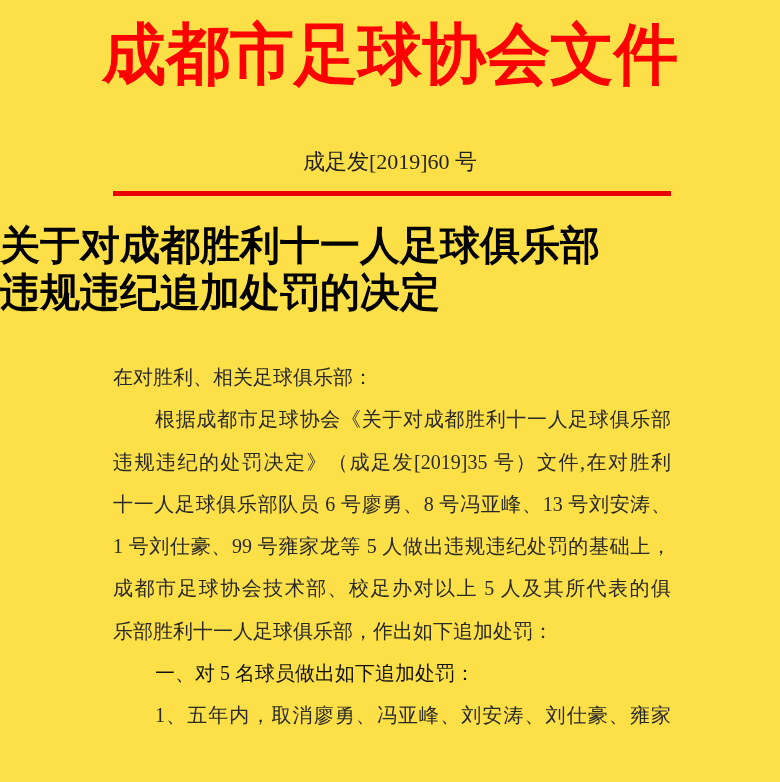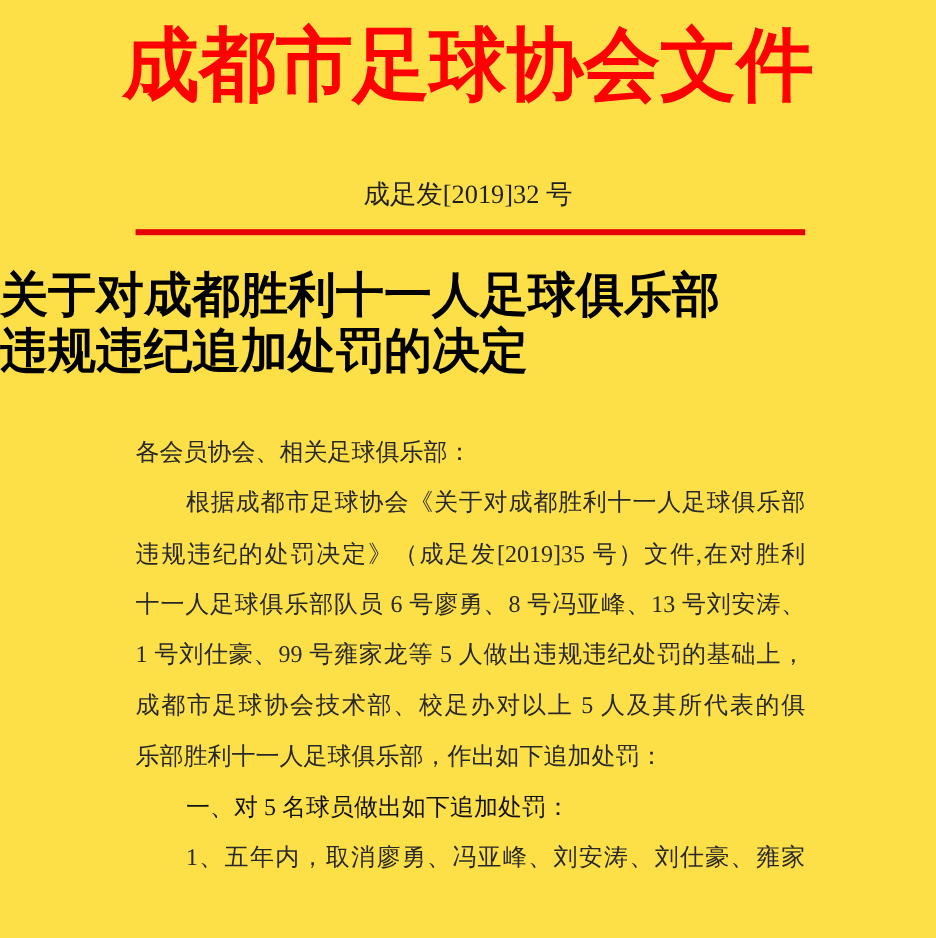--- a/index.html
+++ b/index.html
@@ -89,31 +89,31 @@
     color: #111111;
   }
 </style>
 </head>
 <body>
 
 <div class="page">
 
   <div class="org-title">成都市足球协会文件</div>
 
-  <div class="doc-number">成足发[2019]32 号</div>
+  <div class="doc-number">成足发[2019]60 号</div>
 
   <div class="red-rule"></div>
 
   <div class="doc-title">
     <div>关于对成都胜利十一人足球俱乐部</div>
     <div>违规违纪追加处罚的决定</div>
   </div>
 
   <div class="body-block">
-    <div class="bline">各会员协会、相关足球俱乐部：</div>
+    <div class="bline">在对胜利、相关足球俱乐部：</div>
     <div class="bline jfull indent">根据成都市足球协会《关于对成都胜利十一人足球俱乐部</div>
     <div class="bline jfull">违规违纪的处罚决定》（成足发[2019]35 号）文件,在对胜利</div>
     <div class="bline jfull">十一人足球俱乐部队员 6 号廖勇、8 号冯亚峰、13 号刘安涛、</div>
     <div class="bline jfull">1 号刘仕豪、99 号雍家龙等 5 人做出违规违纪处罚的基础上，</div>
     <div class="bline jfull">成都市足球协会技术部、校足办对以上 5 人及其所代表的俱</div>
     <div class="bline">乐部胜利十一人足球俱乐部，作出如下追加处罚：</div>
     <div class="bline indent bold-heading">一、对 5 名球员做出如下追加处罚：</div>
     <div class="bline jfull indent">1、五年内，取消廖勇、冯亚峰、刘安涛、刘仕豪、雍家</div>
   </div>
 

